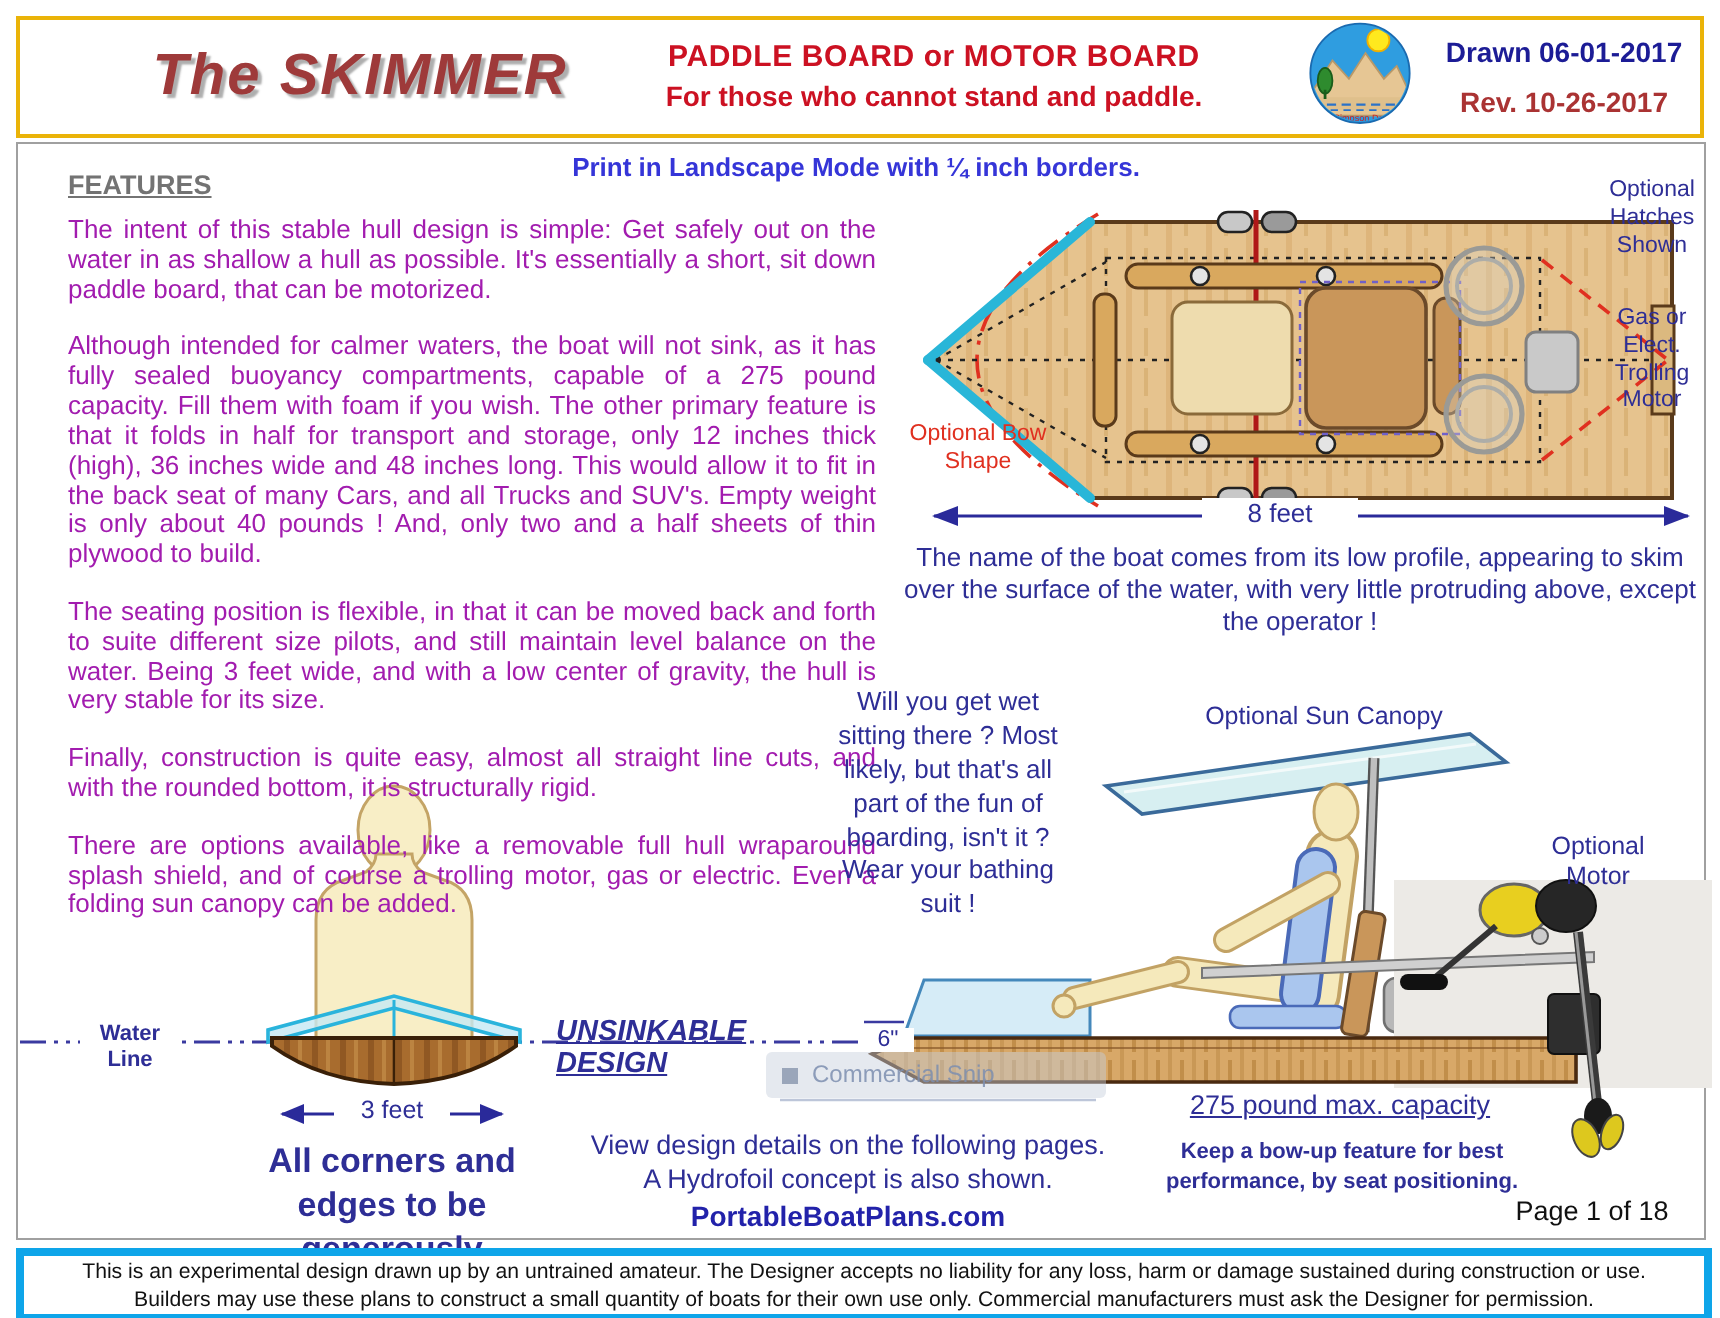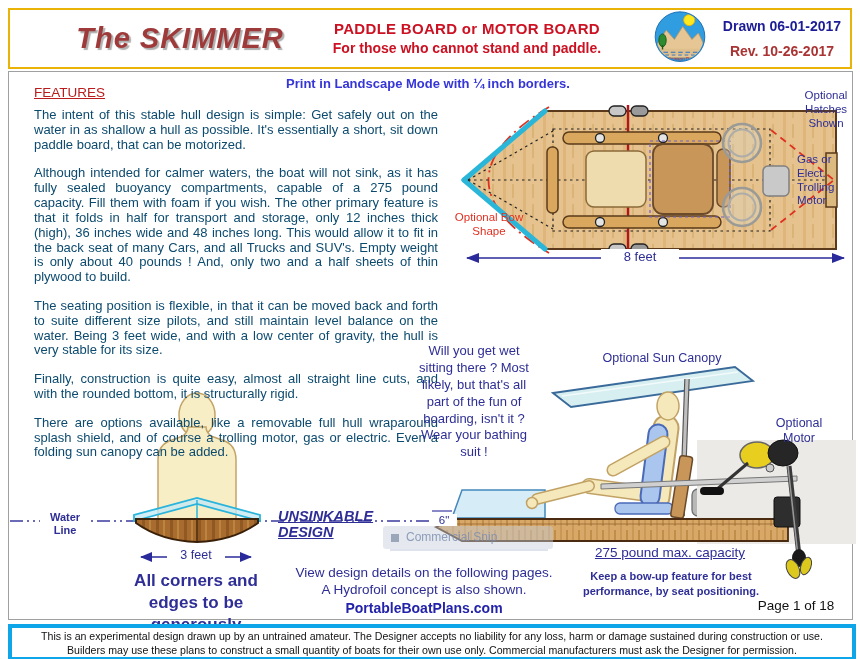--- a/index.html
+++ b/index.html
@@ -13,25 +13,25 @@
          font-style:italic;font-weight:bold;font-size:29px;color:#9e3a3a;letter-spacing:1px;
          text-shadow:2px 2px 1px rgba(130,130,130,.65);}
   .sub{position:absolute;left:292px;top:10px;width:330px;text-align:center;color:#cc1122;font-weight:bold;}
   .sub .l1{font-size:15px;letter-spacing:.3px;}
   .sub .l2{font-size:14px;margin-top:3px;}
   .drawn{position:absolute;left:704px;top:8px;width:136px;text-align:center;color:#1c1c96;font-weight:bold;font-size:14px;}
   .rev{position:absolute;left:704px;top:33px;width:136px;text-align:center;color:#aa3333;font-weight:bold;font-size:14px;}
   .mainbox{position:absolute;left:8px;top:71px;width:843px;height:547px;border:1px solid #a0a0a0;z-index:0;}
   .printnote{left:243px;top:76px;width:370px;text-align:center;color:#3535d8;font-weight:bold;font-size:13px;}
   .features{left:34px;top:85px;width:404px;}
-  .features h3{margin:0 0 8px 0;font-size:13.5px;font-weight:normal;text-decoration:underline;color:#b91c1c;}
-  .features p{margin:0 0 14px 0;font-size:13px;line-height:1.14;text-align:justify;color:#0c4a6e;}
+  .features h3{margin:0 0 8px 0;font-size:13.5px;font-weight:bold;text-decoration:underline;color:#737373;}
+  .features p{margin:0 0 14px 0;font-size:13px;line-height:1.14;text-align:justify;color:#a21caf;}
   .improv{left:548px;top:92px;width:240px;text-align:center;color:#a03a3a;font-size:12.5px;}
   .hatches{left:797px;top:89px;width:58px;text-align:center;font-size:11.5px;line-height:1.2;}
-  .trolling{left:797px;top:153px;width:58px;font-size:11.5px;line-height:1.2;}
+  .trolling{left:797px;top:153px;width:58px;text-align:center;font-size:11.5px;line-height:1.2;}
   .bowshape{left:448px;top:211px;width:82px;text-align:center;color:#e03020;font-size:11.5px;line-height:1.2;}
   .dim8{left:601px;top:249px;width:78px;text-align:center;font-size:13px;background:#fff;}
   .skimnote{left:452px;top:271px;width:396px;text-align:center;font-size:13px;line-height:1.24;}
   .wetnote{left:418px;top:343px;width:112px;text-align:center;font-size:13px;line-height:1.3;}
   .canopylbl{left:592px;top:351px;width:140px;text-align:center;font-size:12.5px;}
   .motorlbl{left:762px;top:416px;width:74px;text-align:center;font-size:12.5px;line-height:1.2;}
   .waterlbl{left:40px;top:511px;width:50px;text-align:center;font-weight:bold;font-size:11px;line-height:1.2;background:#fff;}
   .unsink{left:278px;top:508px;width:154px;font-weight:bold;font-style:italic;font-size:14.5px;text-decoration:underline;}
   .sixlbl{left:431px;top:514px;width:26px;text-align:center;font-size:11.5px;background:#fff;}
   .snip{left:383px;top:526px;width:170px;height:23px;background:rgba(198,206,220,.45);border-radius:3px;
@@ -255,20 +255,21 @@
     <p>The seating position is flexible, in that it can be moved back and forth to suite different size pilots, and still maintain level balance on the water.  Being 3 feet wide, and with a low center of gravity, the hull is very stable for its size.</p>
     <p>Finally, construction is quite easy, almost all straight line cuts, and with the rounded bottom, it is structurally rigid.</p>
     <p>There are options available, like a removable full hull wraparound splash shield, and of course a trolling motor, gas or electric.  Even a folding sun canopy can be added.</p>
   </div>
 
   <div class="abs hatches navy">Optional Hatches Shown</div>
   <div class="abs trolling navy">Gas or Elect. Trolling Motor</div>
   <div class="abs bowshape">Optional Bow Shape</div>
   <div class="abs dim8 navy">8 feet</div>
 
+  <div class="abs skimnote navy">The name of the boat comes from its low profile, appearing to skim over the surface of the water, with very little protruding above, except the operator !</div>
   <div class="abs wetnote navy">Will you get wet sitting there ? Most likely, but that's all part of the fun of boarding, isn't it ? Wear your bathing suit !</div>
   <div class="abs canopylbl navy">Optional Sun Canopy</div>
   <div class="abs motorlbl navy">Optional Motor</div>
 
   <div class="abs waterlbl navy">Water Line</div>
   <div class="abs unsink navy">UNSINKABLE DESIGN</div>
   <div class="abs sixlbl navy">6"</div>
   <div class="abs snip"><span class="sq"></span><span>Commercial Snip</span></div>
   <div class="abs dim3 navy">3 feet</div>
   <div class="abs roundednote navy">All corners and edges to be generously rounded.</div>

